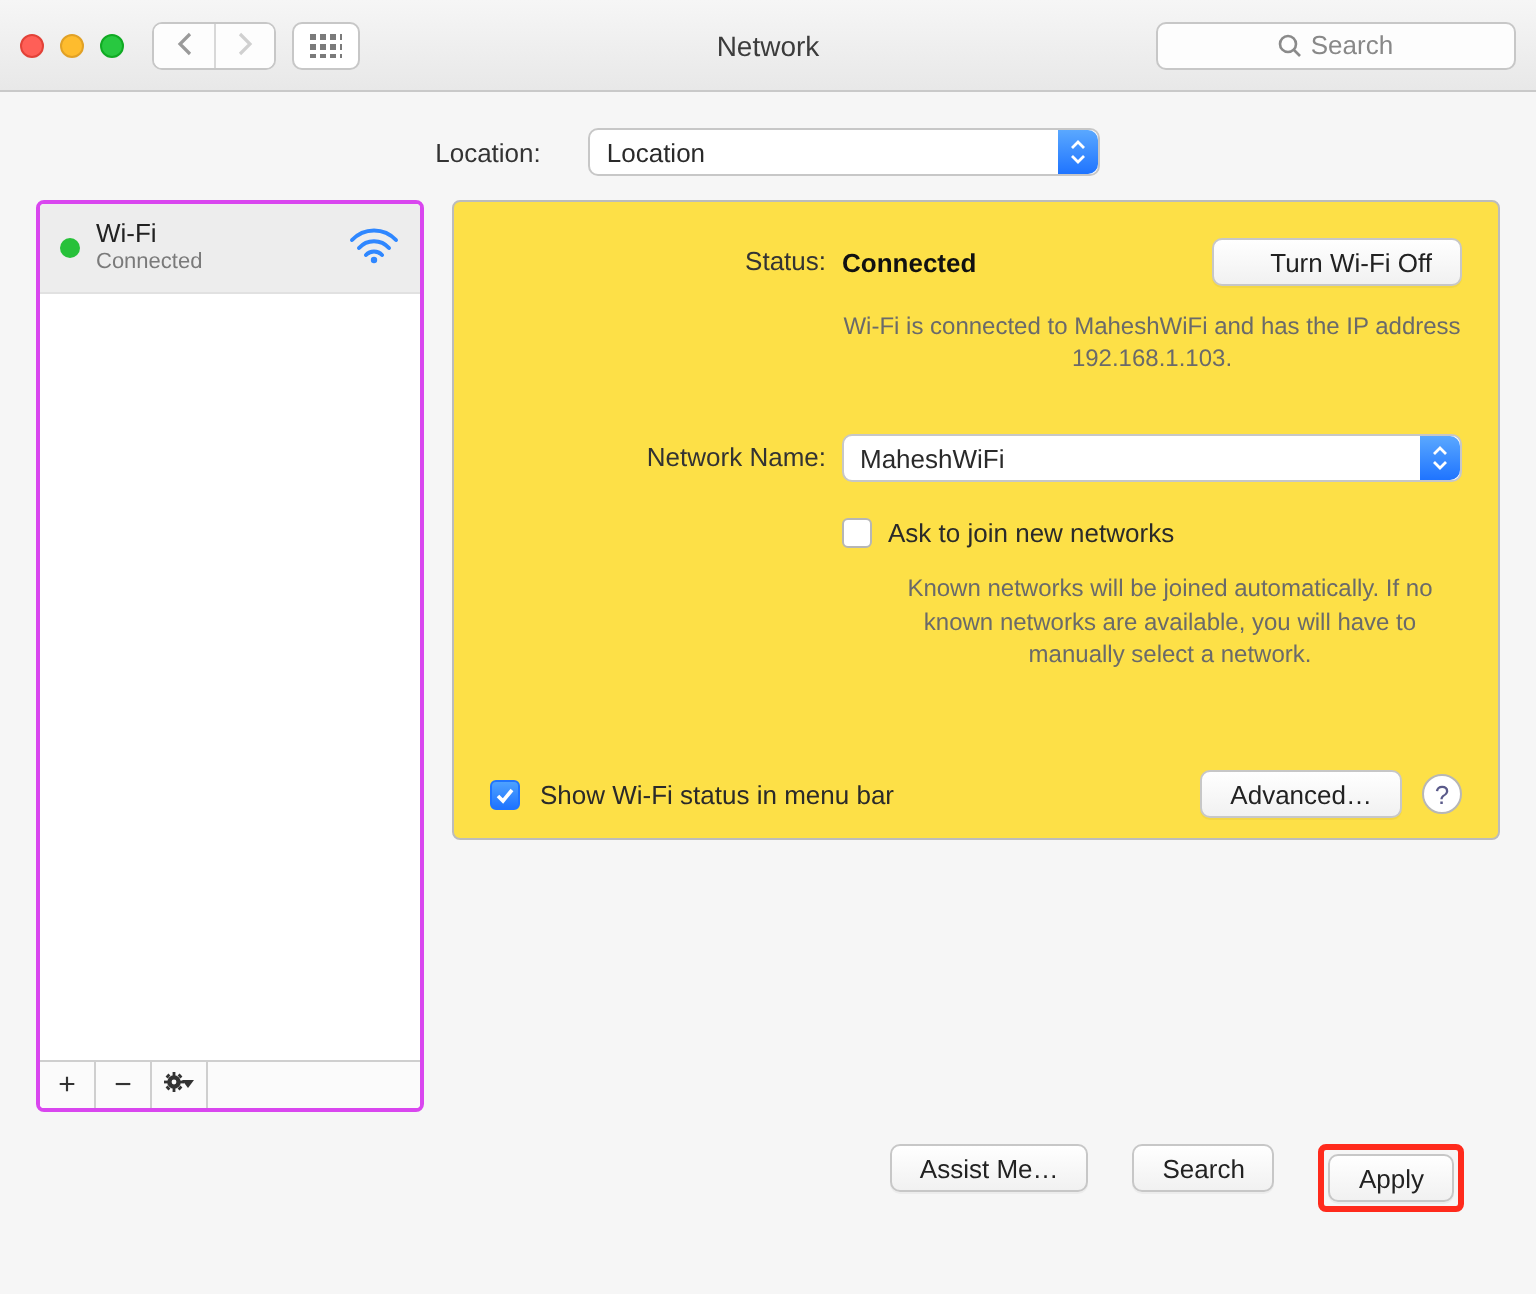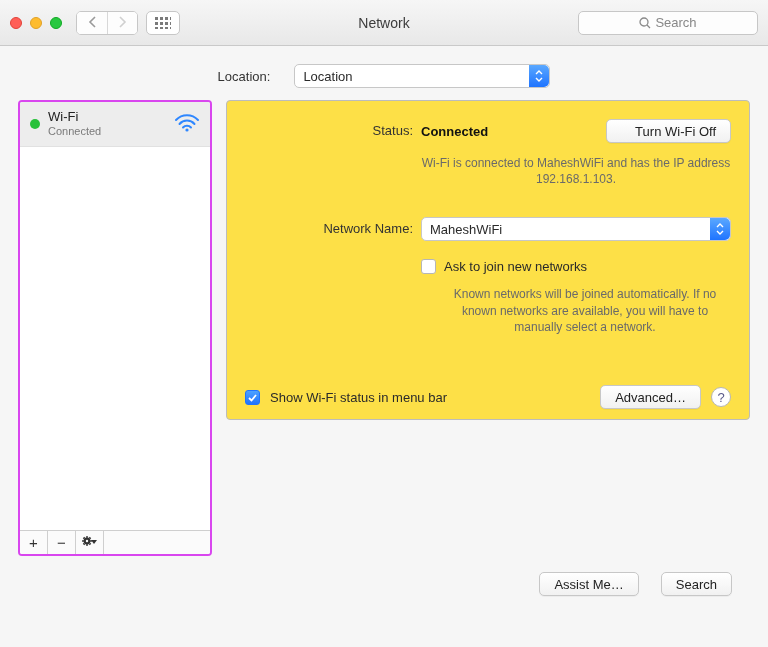--- a/index.html
+++ b/index.html
@@ -342,16 +342,19 @@
           <button class="mac-btn" style="margin-left:auto;">Advanced…</button>
           <span class="help-circle">?</span>
         </div>
 
       </div>
     </div>
 
     <div class="footer-buttons">
       <button class="mac-btn">Assist Me…</button>
       <button class="mac-btn">Search</button>
+      <span class="highlight">
+        <button class="mac-btn">Apply</button>
+      </span>
     </div>
   </div>
 
 </div>
 
 </body></html>

